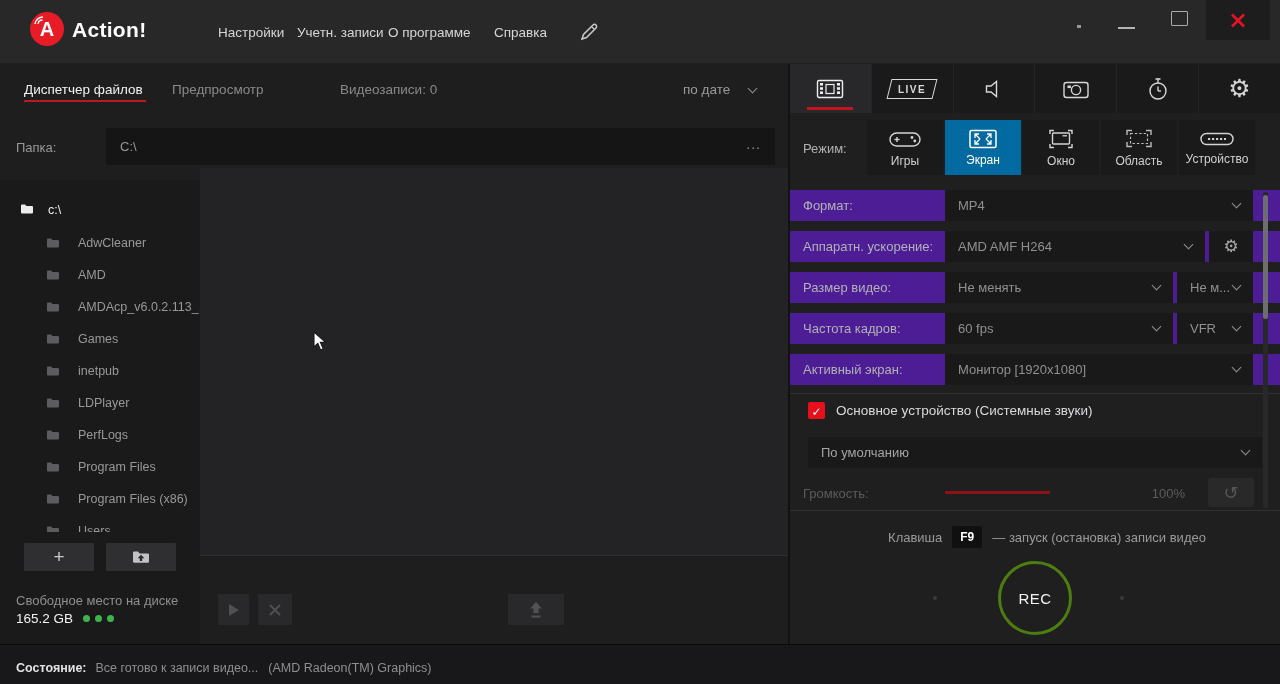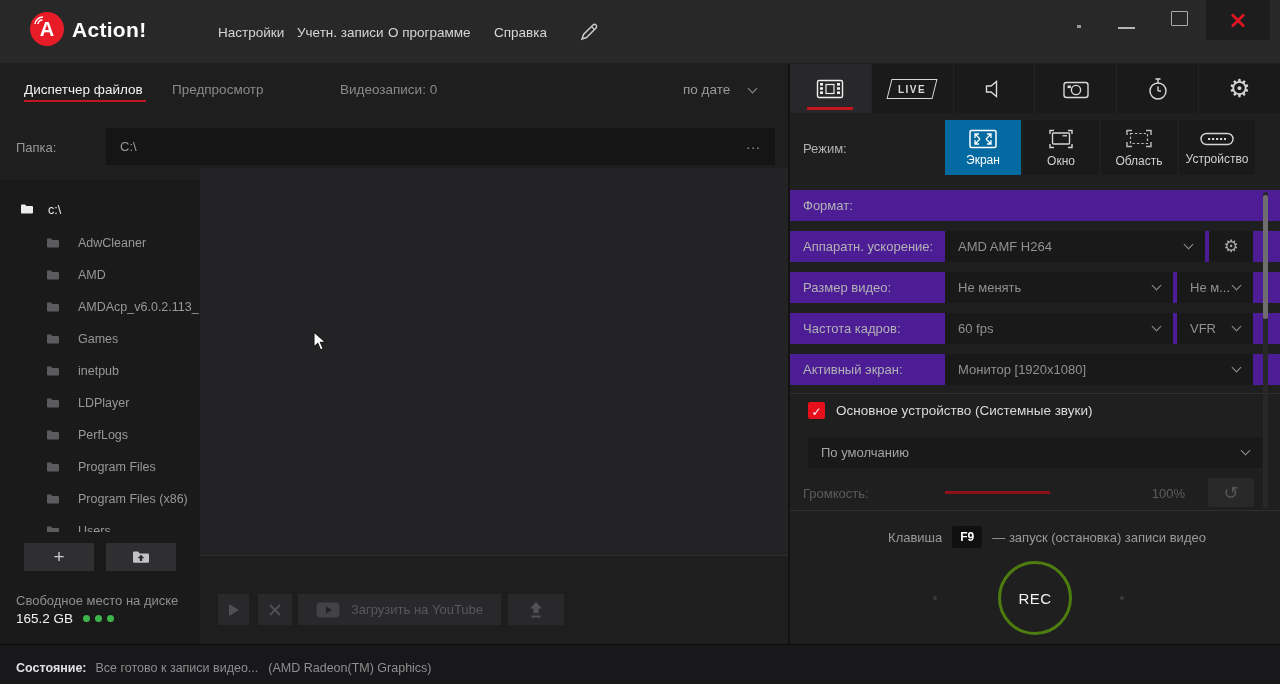--- a/index.html
+++ b/index.html
@@ -271,27 +271,20 @@
       <svg width="12" height="14" viewBox="0 0 12 14">
         <polygon points="1,1 11,7 1,13" fill="#505052"></polygon>
       </svg>
     </div>
     <div class="media-btn" style="left:258px;width:34px">
       <svg width="14" height="14" viewBox="0 0 14 14">
         <line x1="2" y1="2" x2="12" y2="12" stroke="#505052" stroke-width="2"></line>
         <line x1="12" y1="2" x2="2" y2="12" stroke="#505052" stroke-width="2"></line>
       </svg>
     </div>
-    <div class="media-btn" id="yt-btn" style="left:298px;width:203px">
-      <svg width="24" height="16" viewBox="0 0 24 16">
-        <rect x="0.5" y="0.5" width="23" height="15" rx="4" fill="#434345"></rect>
-        <polygon points="10,4.5 16,8 10,11.5" fill="#222224"></polygon>
-      </svg>
-      <span class="lbl">Загрузить на YouTube</span>
-    </div>
     <div class="media-btn" style="left:508px;width:56px">
       <svg width="16" height="18" viewBox="0 0 16 18">
         <polygon points="8,1 14,7.5 10.6,7.5 10.6,12 5.4,12 5.4,7.5 2,7.5" fill="#525254"></polygon>
         <rect x="3.5" y="14.5" width="9" height="2" fill="#525254"></rect>
       </svg>
     </div>
   </div>
 
   <div id="right">
     <div id="tabs">
@@ -334,20 +327,30 @@
           <line x1="12" y1="14" x2="15" y2="14" stroke="#d8d8da" stroke-width="1.4"></line>
         </svg>
       </div>
       <div class="rtab">
         <span class="gear-glyph">⚙</span>
       </div>
     </div>
 
     <div id="mode-label">Режим:</div>
 
+    <div class="mode-btn" style="left:77px">
+      <svg width="36" height="24" viewBox="0 0 36 24">
+        <rect x="3" y="6" width="30" height="13" rx="6.5" fill="none" stroke="#d4d4d6" stroke-width="1.4"></rect>
+        <line x1="10" y1="10" x2="10" y2="15" stroke="#d4d4d6" stroke-width="1.4"></line>
+        <line x1="7.5" y1="12.5" x2="12.5" y2="12.5" stroke="#d4d4d6" stroke-width="1.4"></line>
+        <circle cx="25" cy="10.5" r="1.4" fill="#d4d4d6"></circle>
+        <circle cx="27.8" cy="14" r="1.4" fill="#d4d4d6"></circle>
+      </svg>
+      <span class="lbl">Игры</span>
+    </div>
     <div class="mode-btn active" style="left:155px">
       <svg width="34" height="22" viewBox="0 0 34 22">
         <rect x="4" y="2.5" width="26" height="17" rx="1.5" fill="none" stroke="#fff" stroke-width="1.5"></rect>
         <path d="M14,11 L9,6 M9,10 L9,6 L13,6" fill="none" stroke="#fff" stroke-width="1.3"></path>
         <path d="M20,11 L25,6 M25,10 L25,6 L21,6" fill="none" stroke="#fff" stroke-width="1.3"></path>
         <path d="M14,11 L9,16 M9,12 L9,16 L13,16" fill="none" stroke="#fff" stroke-width="1.3"></path>
         <path d="M20,11 L25,16 M25,12 L25,16 L21,16" fill="none" stroke="#fff" stroke-width="1.3"></path>
       </svg>
       <span class="lbl">Экран</span>
     </div>
@@ -375,20 +378,24 @@
     <div class="mode-btn" style="left:389px">
       <svg width="38" height="20" viewBox="0 0 38 20">
         <rect x="3" y="4.5" width="32" height="11" rx="5.5" fill="none" stroke="#d4d4d6" stroke-width="1.4"></rect>
         <line x1="10" y1="10" x2="28" y2="10" stroke="#d4d4d6" stroke-width="1.8" stroke-dasharray="2.2,1.8"></line>
       </svg>
       <span class="lbl">Устройство</span>
     </div>
 
     <div class="prow" style="top:126px">
       <span class="plabel">Формат:</span>
+      <div class="dd" style="left:155px;width:308px">
+        <span class="val">MP4</span>
+        <span class="chev"></span>
+      </div>
     </div>
     <div class="prow" style="top:167px">
       <span class="plabel">Аппаратн. ускорение:</span>
       <div class="dd" style="left:155px;width:260px">
         <span class="val">AMD AMF H264</span>
         <span class="chev"></span>
       </div>
       <div class="gear-btn" style="left:419px">
         <span class="gear-glyph">⚙</span>
       </div>

